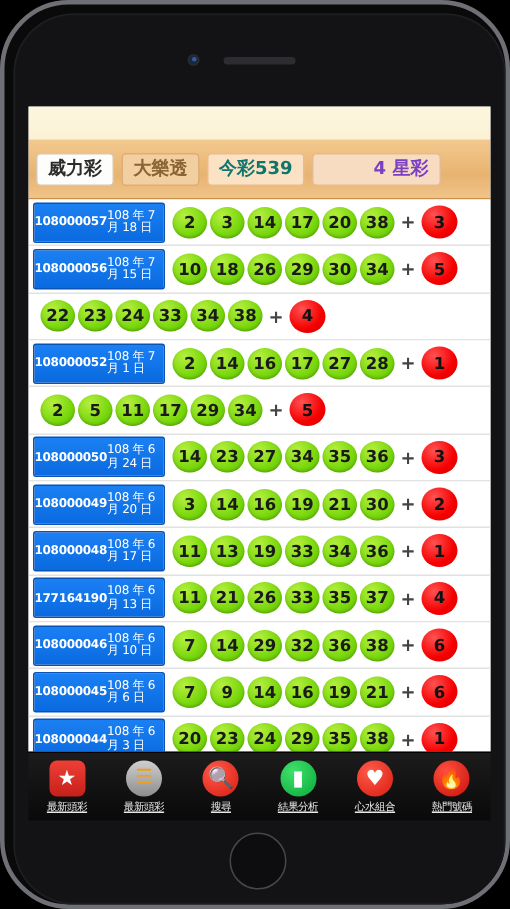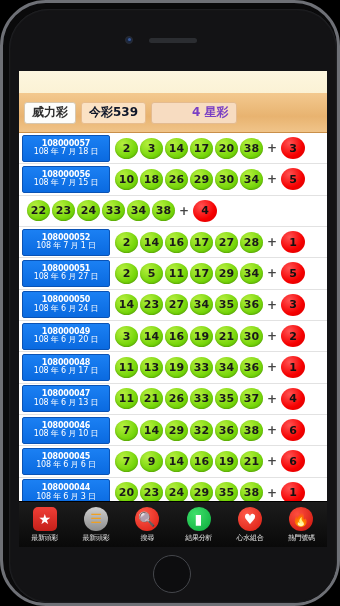--- a/index.html
+++ b/index.html
@@ -61,39 +61,39 @@
   }
   .tab {
     height: 22px; padding: 0 7px;
     display: flex; align-items: center; justify-content: center;
     border-radius: 3px; font-size: 12px; font-weight: bold;
     letter-spacing: 0px; white-space: nowrap;
     border: 1px solid rgba(160,110,60,.55);
   }
   .tab.t0 { background: #fdfdfb; color: #2c2c2c; border-color:#d7c7ae; }
   .tab.t1 { background: #f2cfa1; color: #8a6435; border-color:#dcae78; }
-  .tab.t2 { background: #fbe2c4; color: #0f172a; border-color:#e8bd8e; }
+  .tab.t2 { background: #fbe2c4; color: #0f766e; border-color:#e8bd8e; }
   .tab.t3 { background: #f7dcc1; color: #7a3fc4; border-color:#e4bb90;padding-left:40px; }
   #list {
     height: 376px; width: 100%;
     background: #fafafa; overflow: hidden;
     display: flex; flex-direction: column;
   }
   .row {
     flex: 1 1 0; display: flex; align-items: center;
     border-bottom: 1px solid #e2e2e2;
     background: #fff; padding: 0 2px 0 3px;
     min-height: 0;
   }
   .draw {
     width: 88px; flex: 0 0 88px; height: 27px;
     background: linear-gradient(#1b80f3, #0a6ae0);
     border: 1px solid #0a53b5;
     border-radius: 2px;
-    display: flex; flex-direction: column;
+    display: flex; flex-direction: row;
     align-items: center; justify-content: center;
     color: #fff; line-height: 1.05;
   }
   .draw-id { font-size: 8px; font-weight: bold; letter-spacing: -.2px; }
   .draw-date { font-size: 8px; font-weight: normal; letter-spacing: -.2px; }
   .balls { flex: 1; display: flex; align-items: center; justify-content: flex-start;
            gap: 2px; padding-left: 5px; }
   .ball {
     width: 23px; height: 21px; border-radius: 50%;
     display: flex; align-items: center; justify-content: center;
@@ -120,34 +120,35 @@
   .nav-ico {
     width: 24px; height: 24px; display: flex; align-items: center;
     justify-content: center; font-size: 14px; color: #fff;
   }
   .ic-star { background: linear-gradient(#ef3f36,#c5201a); border-radius: 5px; }
   .ic-list { background: linear-gradient(#cfcfcf,#8d8d8d); border-radius: 50%; color:#f0a020; font-size:13px;}
   .ic-search { background: radial-gradient(circle at 35% 30%, #ff5a4a, #d81b10); border-radius: 50%; }
   .ic-chart { background: radial-gradient(circle at 35% 30%, #3fe06a, #0aaa3c); border-radius: 50%; }
   .ic-heart { background: radial-gradient(circle at 35% 30%, #ff5a4a, #d81b10); border-radius: 50%; }
   .ic-fire { background: radial-gradient(circle at 35% 30%, #ff4e3e, #c7110a); border-radius: 50%; }
-  .nav-lbl { font-size: 7px; color: #e8e8e8; white-space: nowrap; letter-spacing: -.3px; }
+  .nav-lbl { font-size: 7px; color: #e8e8e8; white-space: nowrap; letter-spacing: -.3px; text-decoration: underline; }
 </style>
 </head>
 <body>
 
 <div id="phone">
   <div id="bezel"></div>
   <div id="camera"></div>
   <div id="speaker"></div>
 
   <div id="screen">
     <div id="topband"></div>
     <div id="tabbar">
         <div class="tab t0">威力彩</div>
+        <div class="tab t1">大樂透</div>
         <div class="tab t2">今彩539</div>
         <div class="tab t3">4 星彩</div>
       </div>
     <div id="list">
         <div class="row">
           <div class="draw">
             <div class="draw-id">108000057</div>
             <div class="draw-date">108 年 7 月 18 日</div>
           </div>
           <div class="balls">
@@ -199,24 +200,20 @@
             <div class="ball norm">14</div>
             <div class="ball norm">16</div>
             <div class="ball norm">17</div>
             <div class="ball norm">27</div>
             <div class="ball norm">28</div>
             <div class="plus">+</div>
             <div class="ball spec">1</div>
           </div>
         </div>
         <div class="row">
-          <div class="draw">
-            <div class="draw-id">108000051</div>
-            <div class="draw-date">108 年 6 月 27 日</div>
-          </div>
           <div class="balls">
             <div class="ball norm">2</div>
             <div class="ball norm">5</div>
             <div class="ball norm">11</div>
             <div class="ball norm">17</div>
             <div class="ball norm">29</div>
             <div class="ball norm">34</div>
             <div class="plus">+</div>
             <div class="ball spec">5</div>
           </div>
@@ -264,21 +261,21 @@
             <div class="ball norm">19</div>
             <div class="ball norm">33</div>
             <div class="ball norm">34</div>
             <div class="ball norm">36</div>
             <div class="plus">+</div>
             <div class="ball spec">1</div>
           </div>
         </div>
         <div class="row">
           <div class="draw">
-            <div class="draw-id">108000047</div>
+            <div class="draw-id">177164190</div>
             <div class="draw-date">108 年 6 月 13 日</div>
           </div>
           <div class="balls">
             <div class="ball norm">11</div>
             <div class="ball norm">21</div>
             <div class="ball norm">26</div>
             <div class="ball norm">33</div>
             <div class="ball norm">35</div>
             <div class="ball norm">37</div>
             <div class="plus">+</div>

